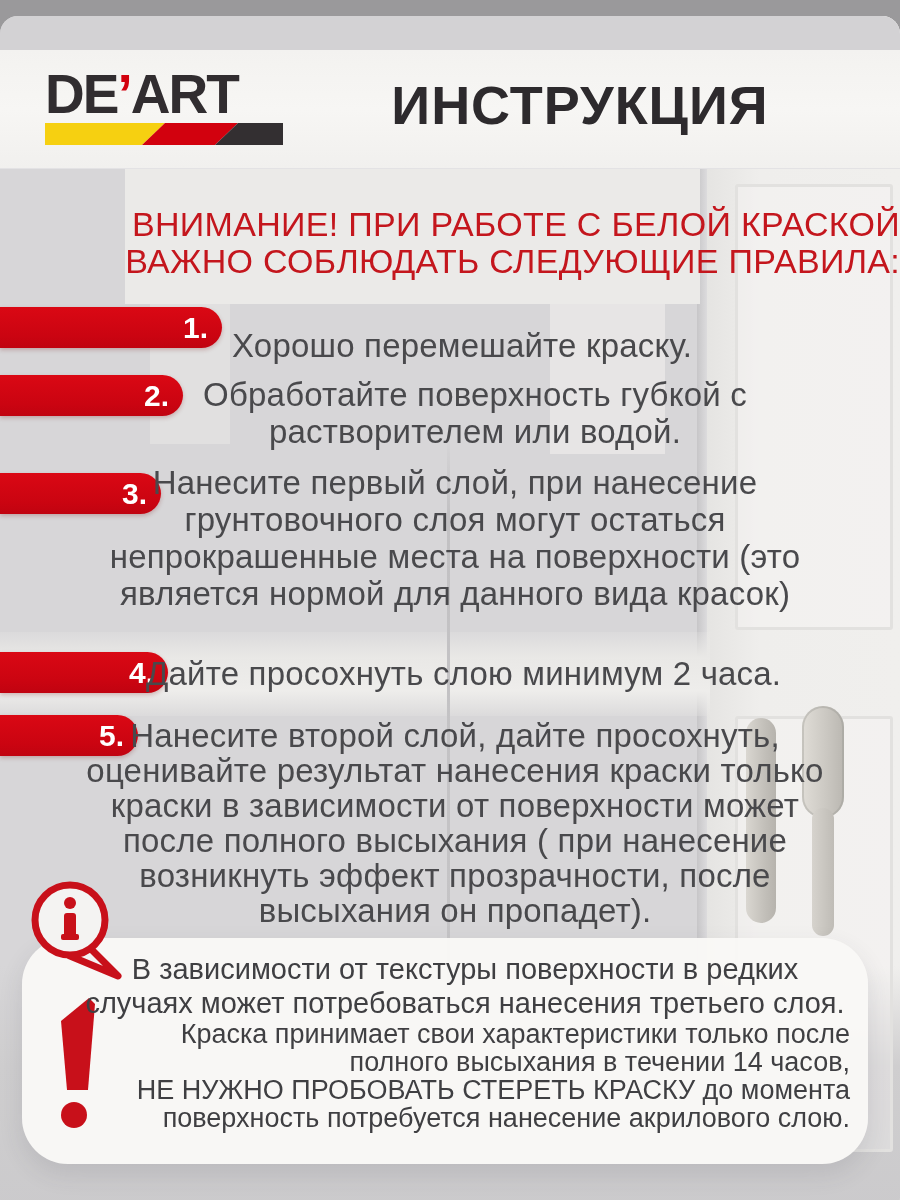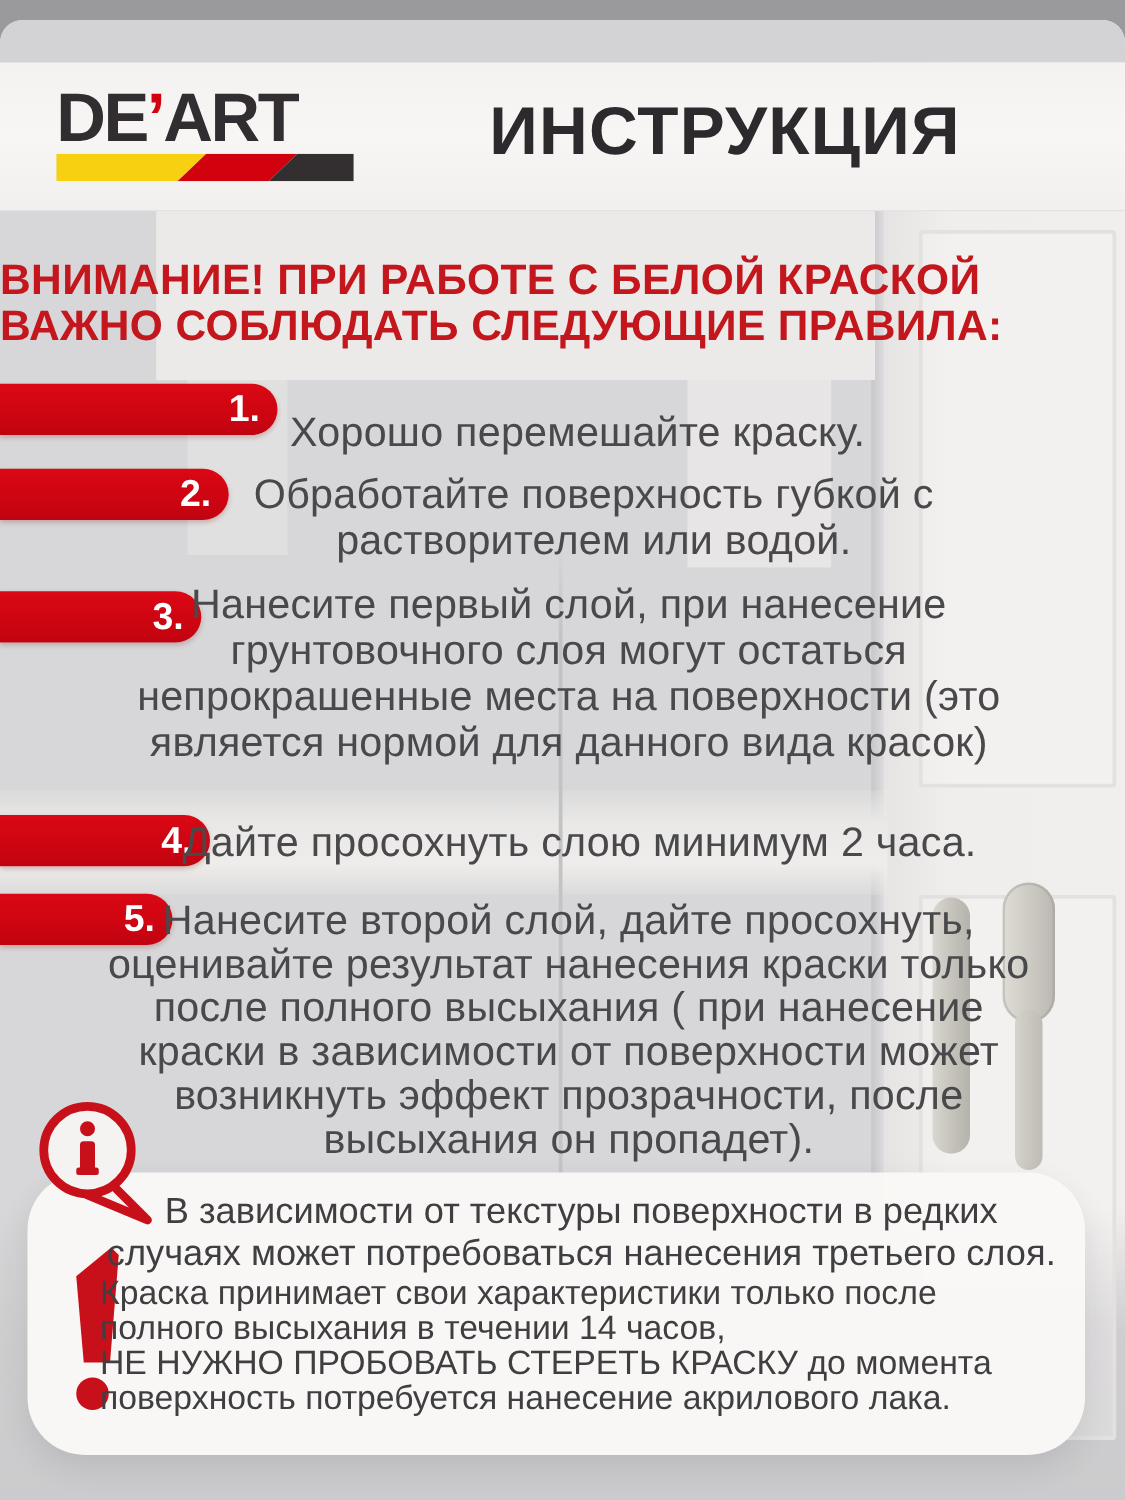--- a/index.html
+++ b/index.html
@@ -28,42 +28,42 @@
   .handle-stem{left:812px;top:792px;width:22px;height:128px;border-radius:11px;background:linear-gradient(90deg,#d6d3cd,#bfbcb6);}
 
   
   .logo{position:absolute;left:45px;top:50px;width:240px;}
   .logo-text{font-size:55px;font-weight:800;letter-spacing:-2px;color:#312d30;line-height:56px;white-space:nowrap;}
   .logo-text .apos{color:#d2010e;}
   .logo-stripe{display:block;margin-top:1px;}
   .page-title{position:absolute;left:315px;top:58px;width:530px;margin:0;text-align:center;font-size:54px;line-height:62px;font-weight:800;letter-spacing:1px;color:#2d2a2d;}
 
   
-  .warning-heading{position:absolute;left:0;top:190px;width:900px;text-align:left;color:#c4161d;font-weight:700;font-size:34px;line-height:37px;letter-spacing:.3px;}
+  .warning-heading{position:absolute;left:0;top:190px;width:900px;text-align:right;color:#c4161d;font-weight:400;font-size:34px;line-height:37px;letter-spacing:.3px;}
 
   
   .ribbon{position:absolute;left:0;height:41px;background:linear-gradient(180deg,#da0814,#cb0411 70%,#c00310);border-radius:0 21px 21px 0;color:#ffffff;font-weight:700;font-size:30px;display:flex;align-items:center;justify-content:flex-end;padding-right:14px;box-sizing:border-box;box-shadow:0 2px 4px rgba(120,20,20,.25);}
   .r1{top:291px;width:222px;}
   .r2{top:359px;width:183px;}
   .r3{top:457px;width:161px;}
   .r4{top:636px;width:168px;}
   .r5{top:699px;width:138px;}
 
   
   .step-text{position:absolute;color:#49494c;font-size:33px;line-height:37px;text-align:center;letter-spacing:.2px;}
   .t1{left:232px;top:311px;width:640px;text-align:left;}
   .t2{left:110px;top:360px;width:730px;}
   .t3{left:30px;top:448px;width:850px;}
   .t4{left:146px;top:639px;width:720px;text-align:left;}
   .t5{left:30px;top:702px;width:850px;line-height:35px;}
 
   
   .note-panel{position:absolute;left:22px;top:922px;width:846px;height:226px;border-radius:46px;background:rgba(249,248,246,.97);box-shadow:0 10px 24px rgba(60,60,70,.12);}
   .info-note{position:absolute;left:80px;top:936px;width:770px;text-align:center;color:#3f3f42;font-size:29px;line-height:34px;}
-  .warning-note{position:absolute;left:80px;top:1004px;width:770px;text-align:left;color:#3f3f42;font-size:27px;line-height:28px;}
+  .warning-note{position:absolute;left:80px;top:1004px;width:770px;text-align:right;color:#3f3f42;font-size:27px;line-height:28px;}
   .icon{position:absolute;}
   .info-icon{left:24px;top:862px;}
   .excl-icon{left:56px;top:978px;}
 </style>
 </head>
 <body>
 
 <div class="canvas">
 
   <div class="bg bg-right-door"></div>
@@ -128,22 +128,22 @@
   <div class="step-text t4">
     <div>Дайте просохнуть слою минимум 2 часа.</div>
   </div>
 
   <div class="ribbon r5">
       <span>5.</span>
     </div>
   <div class="step-text t5">
     <div>Нанесите второй слой, дайте просохнуть,</div>
     <div>оценивайте результат нанесения краски только</div>
+    <div>краски в зависимости от поверхности может</div>
     <div>после полного высыхания ( при нанесение</div>
-    <div>краски в зависимости от поверхности может</div>
     <div>возникнуть эффект прозрачности, после</div>
     <div>высыхания он пропадет).</div>
   </div>
 
   <div class="note-panel"></div>
 
   <svg class="icon info-icon" width="100" height="106" viewBox="0 0 100 106">
     <polygon points="60,64 94,98 46,78" fill="#f4f3f2" stroke="#c8101a" stroke-width="7" stroke-linejoin="round"></polygon>
     <circle cx="46" cy="42" r="35" fill="#f4f3f2" stroke="#c8101a" stroke-width="7"></circle>
     <circle cx="46" cy="25" r="6" fill="#c8101a"></circle>
@@ -158,16 +158,16 @@
 
   <div class="info-note">
     <div>В зависимости от текстуры поверхности в редких</div>
     <div>случаях может потребоваться нанесения третьего слоя.</div>
   </div>
 
   <div class="warning-note">
     <div>Краска принимает свои характеристики только после</div>
     <div>полного высыхания в течении 14 часов,</div>
     <div>НЕ НУЖНО  ПРОБОВАТЬ СТЕРЕТЬ КРАСКУ до момента</div>
-    <div>поверхность потребуется нанесение акрилового лака.</div>
+    <div>поверхность потребуется нанесение акрилового слою.</div>
   </div>
 
 </div>
 
 </body></html>

